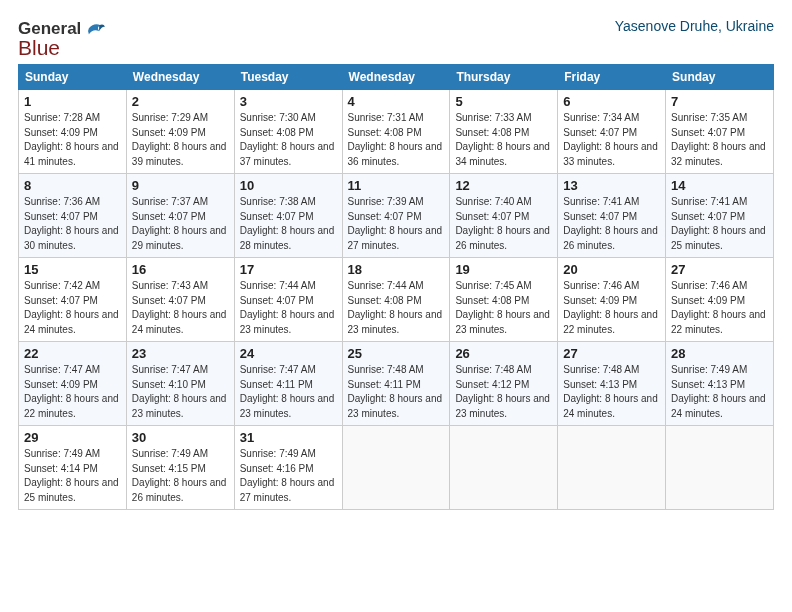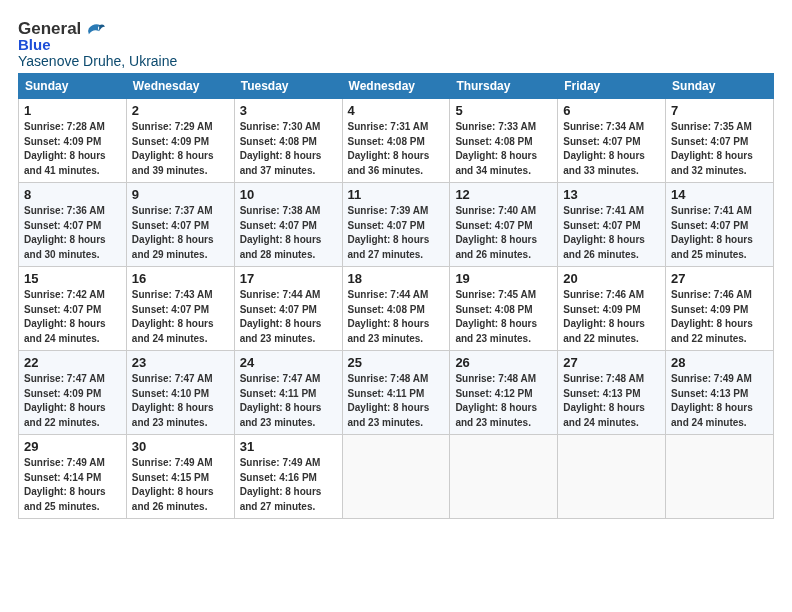--- a/index.html
+++ b/index.html
@@ -12,21 +12,20 @@
     }
     .container {
       width: 792px;
       padding: 18px 18px 10px 18px;
     }
     .header-top {
       display: flex;
       align-items: flex-start;
       justify-content: space-between;
       margin-bottom: 4px;
-      flex-direction: column;
     }
     .logo-icon {
       width: 22px;
       height: 22px;
       margin-left: 2px;
     }
     .title-area {
       text-align: right;
     }
     .month-title {
@@ -68,21 +67,20 @@
       font-size: 13px;
       font-weight: bold;
       color: #222;
       display: block;
       margin-bottom: 2px;
     }
     .day-info {
       color: #333;
       font-size: 10px;
       line-height: 1.45;
-      font-weight: bold;
     }
     .empty-cell {
       background: #f9f9f9 !important;
     }
     .logo-wrapper {
       display: flex;
       flex-direction: column;
       align-items: flex-start;
     }
     .logo-line1 {
@@ -96,21 +94,21 @@
 <div class="container">
   <div class="header-top">
     <div class="logo-wrapper">
       <div class="logo-line1">
         <span style="font-size:17px;font-weight:bold;color:#333;">General</span>
         <svg class="logo-icon" viewBox="0 0 30 22" xmlns="http://www.w3.org/2000/svg">
           <path d="M8 10 Q15 2 24 6 Q18 8 22 14 Q14 10 8 18 Q6 13 8 10Z" fill="#2a7ab5"></path>
           <path d="M22 6 Q28 3 30 8 Q26 7 22 14Z" fill="#1a5a8a"></path>
         </svg>
       </div>
-      <span style="font-size:15px;font-weight:bold;color:#1d4ed8;margin-top:-4px;">Blue</span>
+      <span style="font-size:21px;font-weight:normal;color:#7f1d1d;margin-top:-4px;">Blue</span>
     </div>
     <div class="title-area">
       <div class="subtitle">Yasenove Druhe, Ukraine</div>
     </div>
   </div>
 
   <table class="calendar-table">
     <thead>
       <tr>
       <th>Sunday</th>

